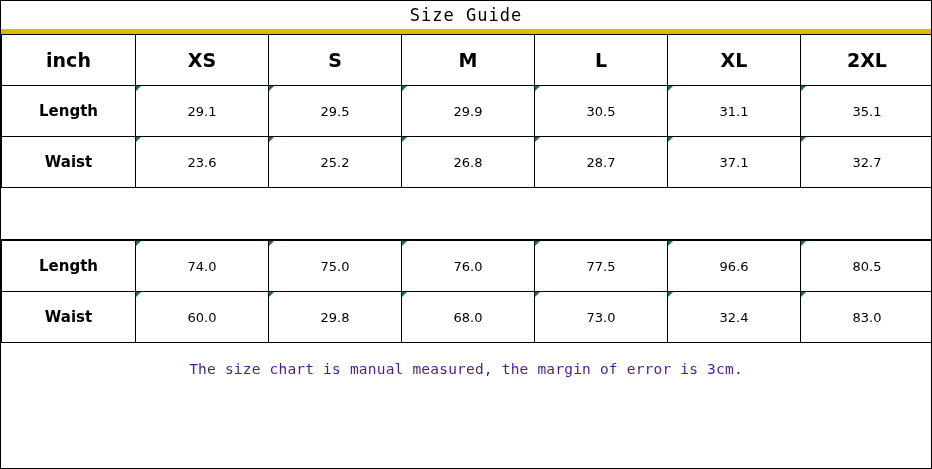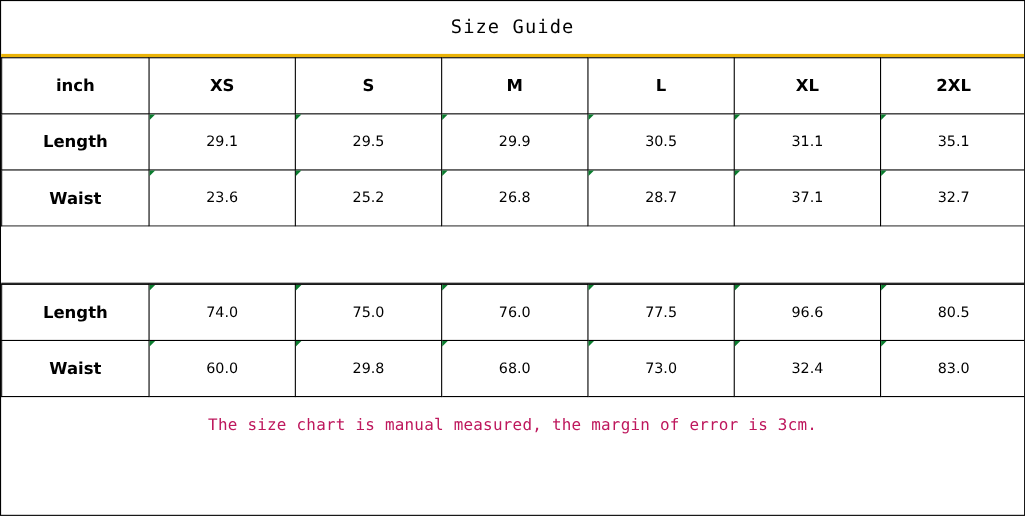--- a/index.html
+++ b/index.html
@@ -14,25 +14,25 @@
   .page {
     position: relative;
     width: 932px;
     height: 469px;
     background: #ffffff;
     box-sizing: border-box;
     border: 1px solid #000000;
     overflow: hidden;
   }
   .title-row {
-    height: 51px;
+    height: 33px;
     display: flex;
     align-items: center;
     justify-content: center;
-    border-bottom: 3px solid #eab308;
+    border-bottom: 5px solid #eab308;
     box-sizing: border-box;
   }
   .title-text {
     font-family: "DejaVu Sans Mono", monospace;
     font-size: 17px;
     letter-spacing: 1px;
     color: #000000;
   }
   table.size-table {
     width: 100%;
@@ -44,21 +44,21 @@
     height: 51px;
     text-align: center;
     vertical-align: middle;
     font-size: 13px;
     font-family: "DejaVu Sans", sans-serif;
     position: relative;
     box-sizing: border-box;
   }
   table.size-table td.header-cell {
     font-weight: bold;
-    font-size: 15px;
+    font-size: 19px;
     border-radius: 14px;
   }
   table.size-table td.rowhead {
     font-weight: bold;
     font-size: 15px;
   }
   table.size-table td.value {
     font-weight: normal;
     font-size: 13px;
   }
@@ -86,21 +86,21 @@
   .footer-row {
     height: 51px;
     display: flex;
     align-items: center;
     justify-content: center;
     box-sizing: border-box;
   }
   .footer-text {
     font-family: "DejaVu Sans Mono", monospace;
     font-size: 14.5px;
-    color: #be185d;
+    color: #4c1d95;
     letter-spacing: 0.2px;
   }
   .no-top-border td { border-top: none; }
 </style>
 </head>
 <body>
 
 <div class="page">
 
   <div class="title-row">

